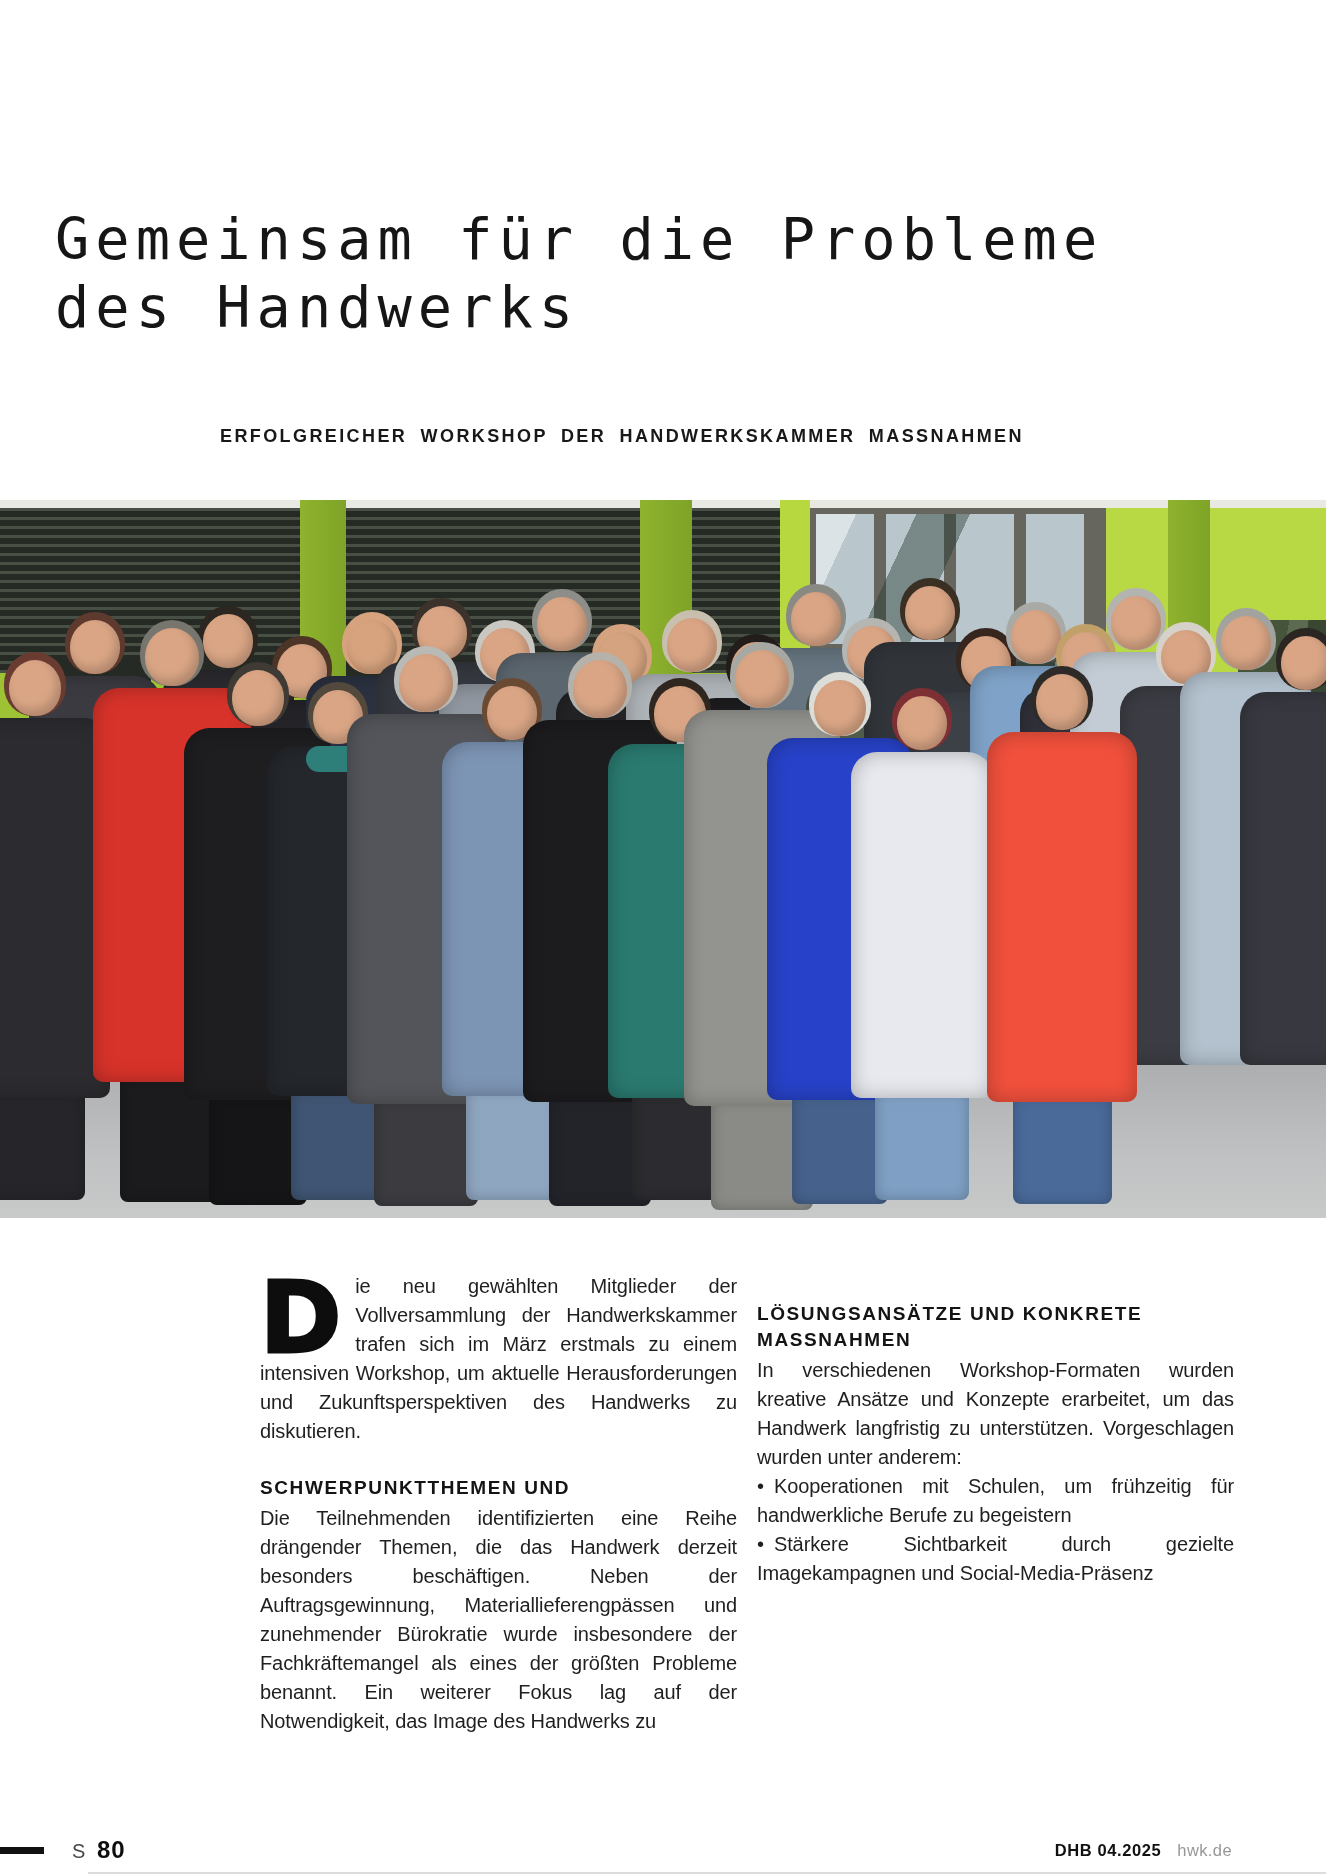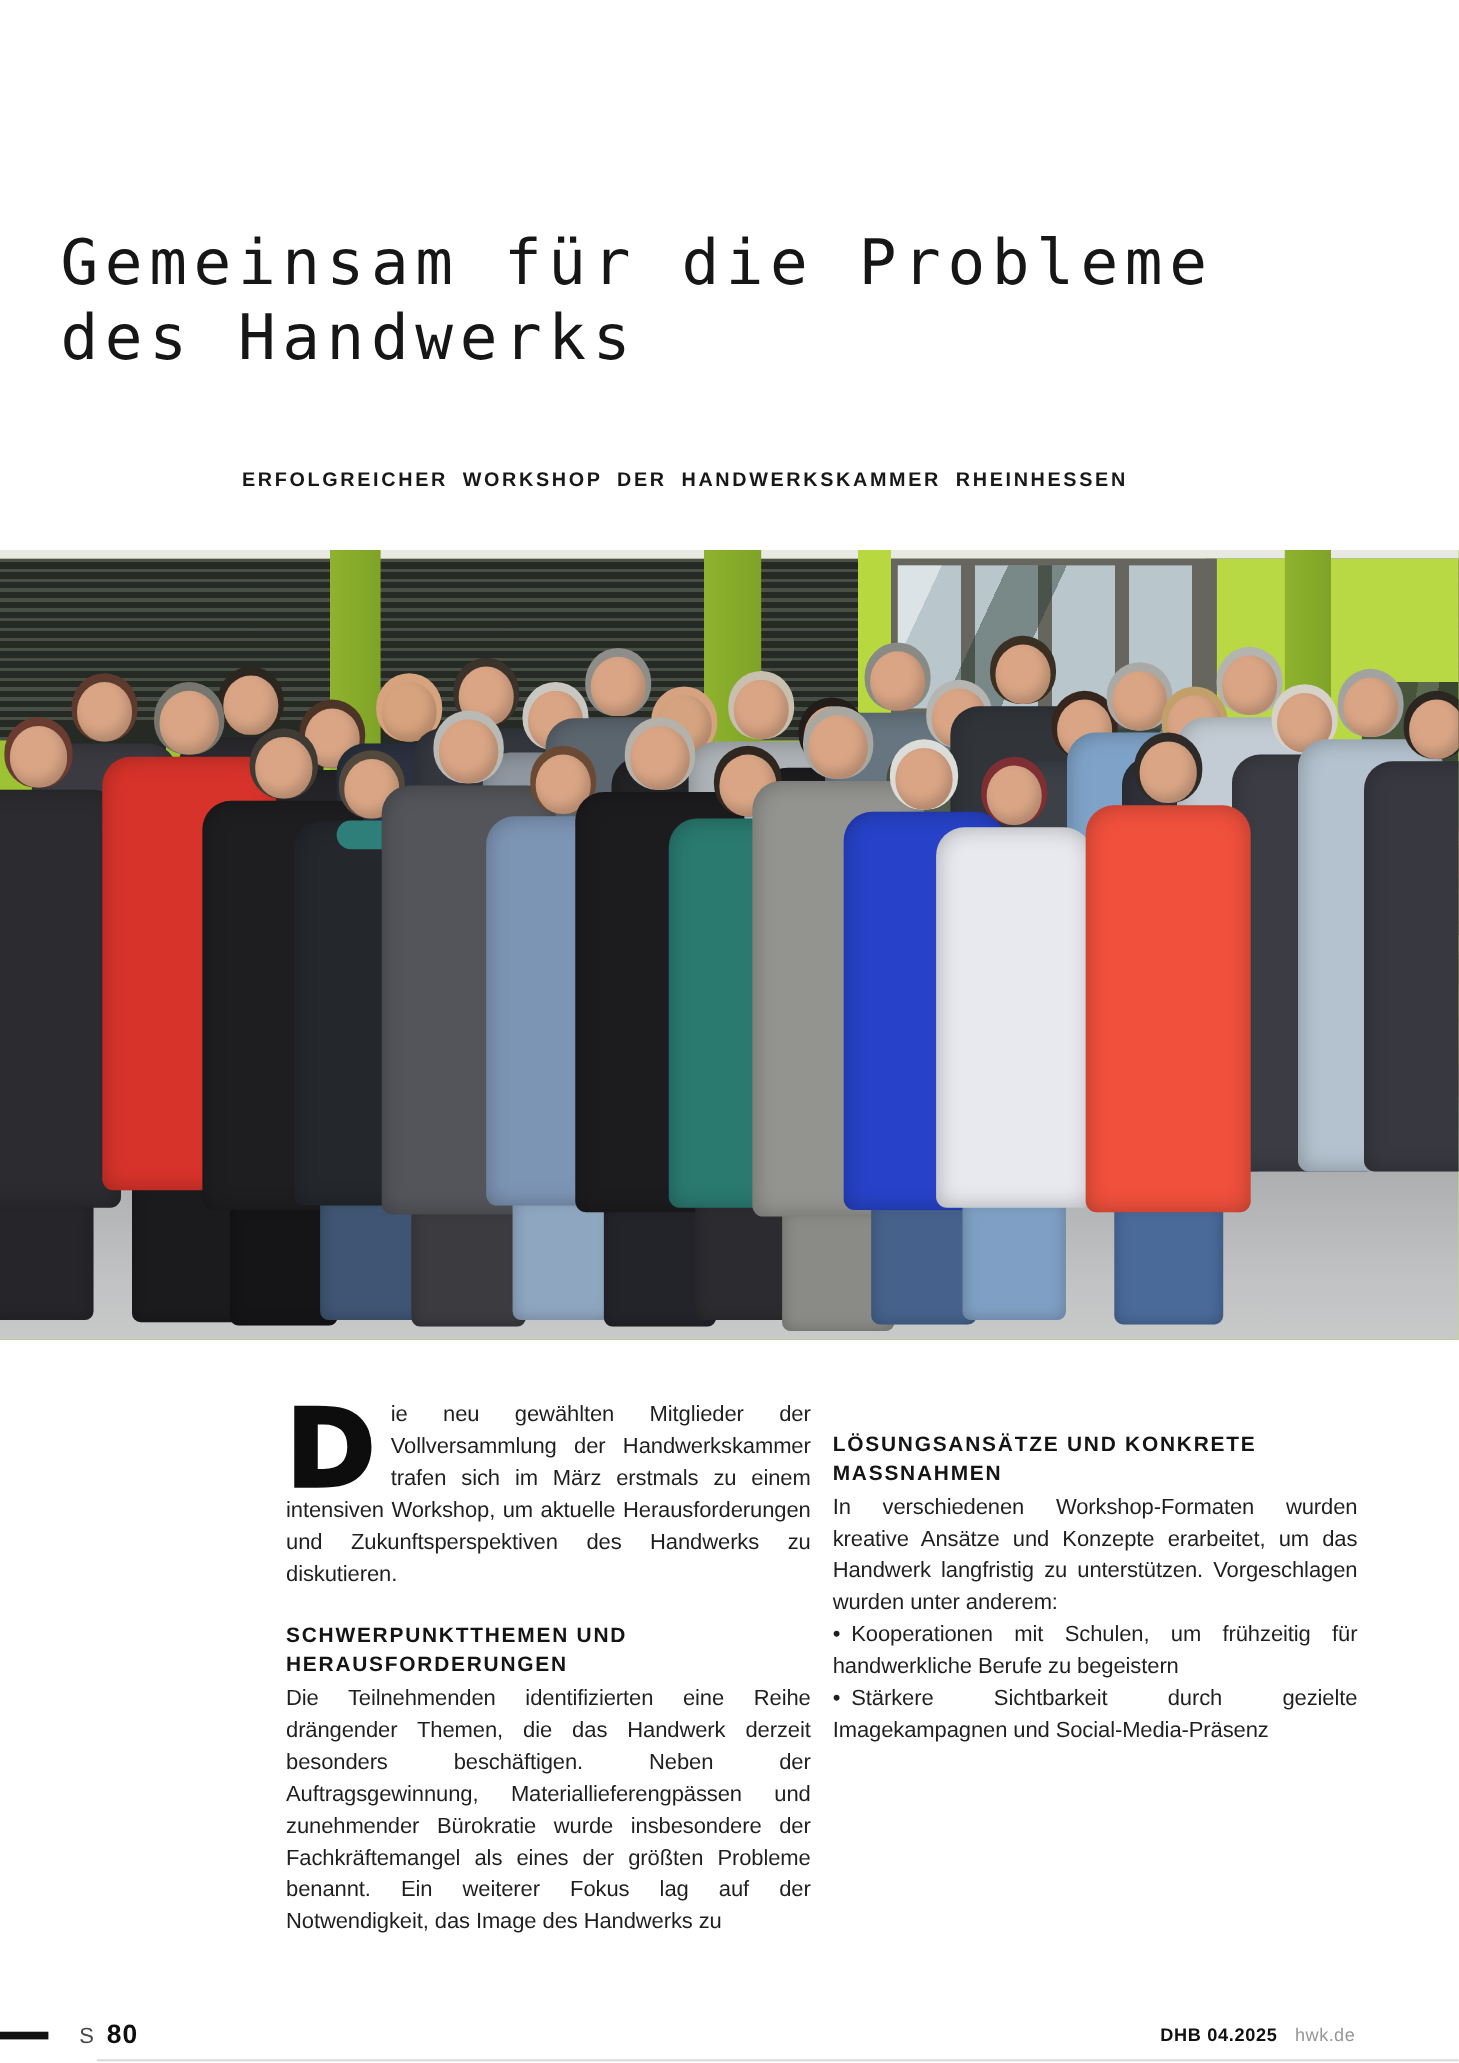--- a/index.html
+++ b/index.html
@@ -130,21 +130,21 @@
   .footer-right .site{color:#979797;margin-left:16px;letter-spacing:.4px;}
   .bottom-edge{position:absolute;left:88px;right:0;top:1872px;height:2px;background:#dcdcdc;}
 </style>
 </head>
 <body>
 
 <div class="headline">
   <div>Gemeinsam für die Probleme</div>
   <div>des Handwerks</div>
 </div>
-<div class="kicker">ERFOLGREICHER WORKSHOP DER HANDWERKSKAMMER RHEINHESSEN</div>
+<div class="kicker">ERFOLGREICHER WORKSHOP DER HANDWERKSKAMMER MASSNAHMEN</div>
 
 <div class="photo">
   <div class="toplight"></div>
   <div class="louver-band"></div>
   <div class="wall-bright"></div>
   <div class="win-left"></div>
   <div class="win-right"></div>
   <div class="pillar p1"></div>
   <div class="pillar p2"></div>
   <div class="pillar p3"></div>
@@ -340,21 +340,20 @@
         <div class="face" style="left: 49px; top: 8px; width: 52px; height: 56px; background: rgb(217, 165, 133);"></div>
       </div>
     </div>
 </div>
 
 <div class="article">
   <div class="col">
     <p><span class="dropcap">D</span><span>ie neu gewählten Mitglieder der Vollversammlung der Handwerkskammer trafen sich im März erstmals zu einem intensiven Workshop, um aktuelle Herausforderungen und Zukunftsperspektiven des Handwerks zu diskutieren.</span></p>
     <div class="sec-head">
       <span>SCHWERPUNKTTHEMEN UND</span>
-      <span>HERAUSFORDERUNGEN</span>
     </div>
     <p>Die Teilnehmenden identifizierten eine Reihe drängender Themen, die das Handwerk derzeit besonders beschäftigen. Neben der Auftragsgewinnung, Materiallieferengpässen und zunehmender Bürokratie wurde insbesondere der Fachkräftemangel als eines der größten Probleme benannt. Ein weiterer Fokus lag auf der Notwendigkeit, das Image des Handwerks zu</p>
   </div>
   <div class="col">
     <div class="sec-head">
       <span>LÖSUNGSANSÄTZE UND KONKRETE</span>
       <span>MASSNAHMEN</span>
     </div>
     <p>In verschiedenen Workshop-Formaten wurden kreative Ansätze und Konzepte erarbeitet, um das Handwerk langfristig zu unterstützen. Vorgeschlagen wurden unter anderem:</p>
     <p class="bullet"><span class="dot">•</span><span>Kooperationen mit Schulen, um frühzeitig für handwerkliche Berufe zu begeistern</span></p>

